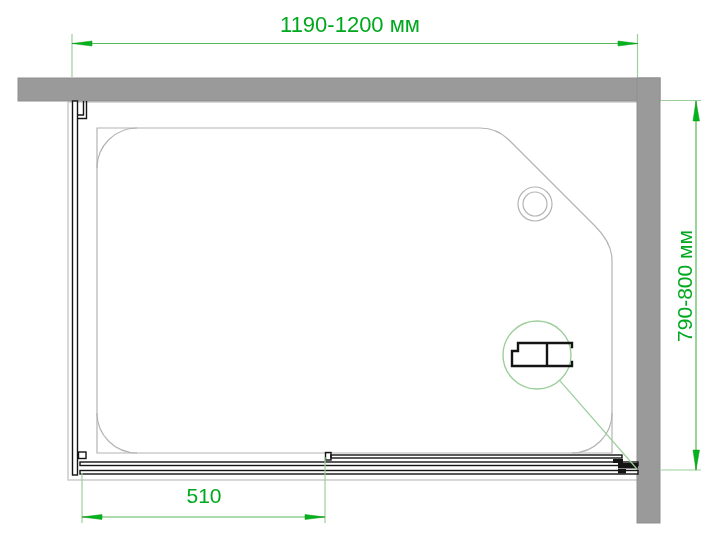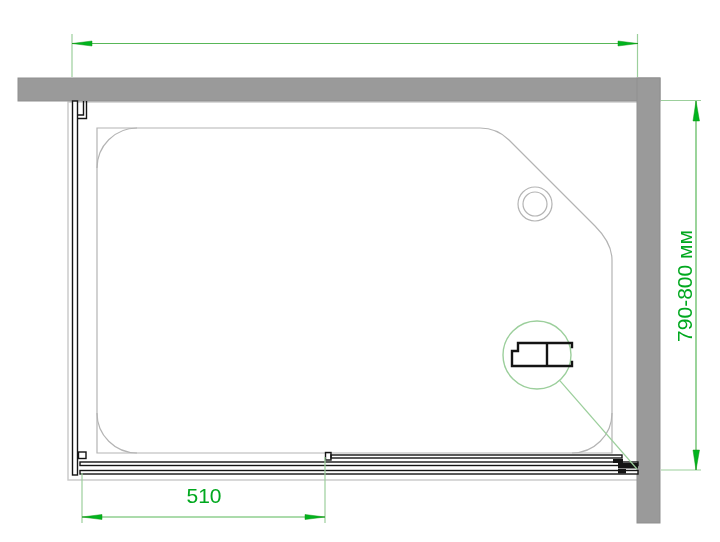--- a/index.html
+++ b/index.html
@@ -102,15 +102,16 @@
       <polygon class="arrow" points="325,517 305,514.5 305,519.5"></polygon>
     </g>
 
     <g>
       <circle class="callout" cx="537" cy="355" r="34"></circle>
       <line class="ext" x1="559.6" y1="380.3" x2="637" y2="469"></line>
       <path class="profile-symbol" d="M518,343 H572 V347 M547,343 V366 M518,343 V351 H512 V366 M512,366 H572 V362"></path>
     </g>
   </svg>
 
+  <div class="dim-label top">1190-1200 мм</div>
   <div class="dim-label right">790-800 мм</div>
   <div class="dim-label bottom">510</div>
 </div>
 
 </body></html>

